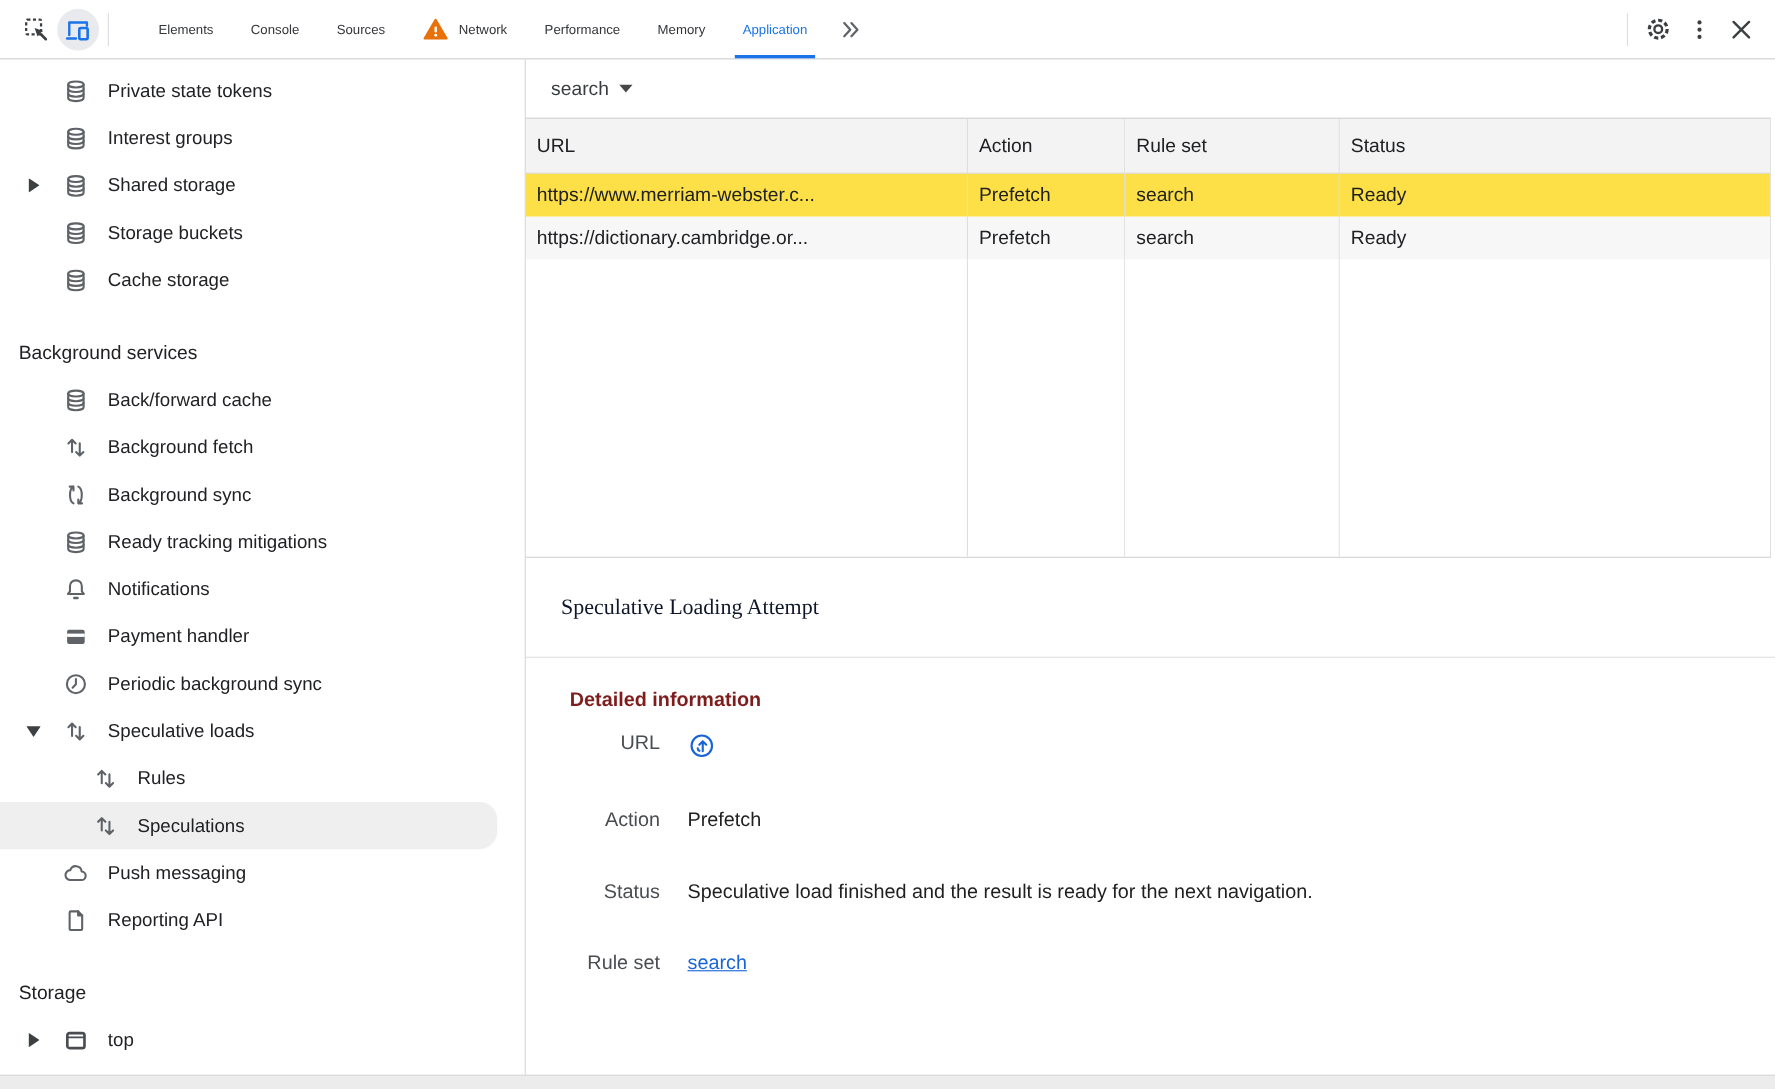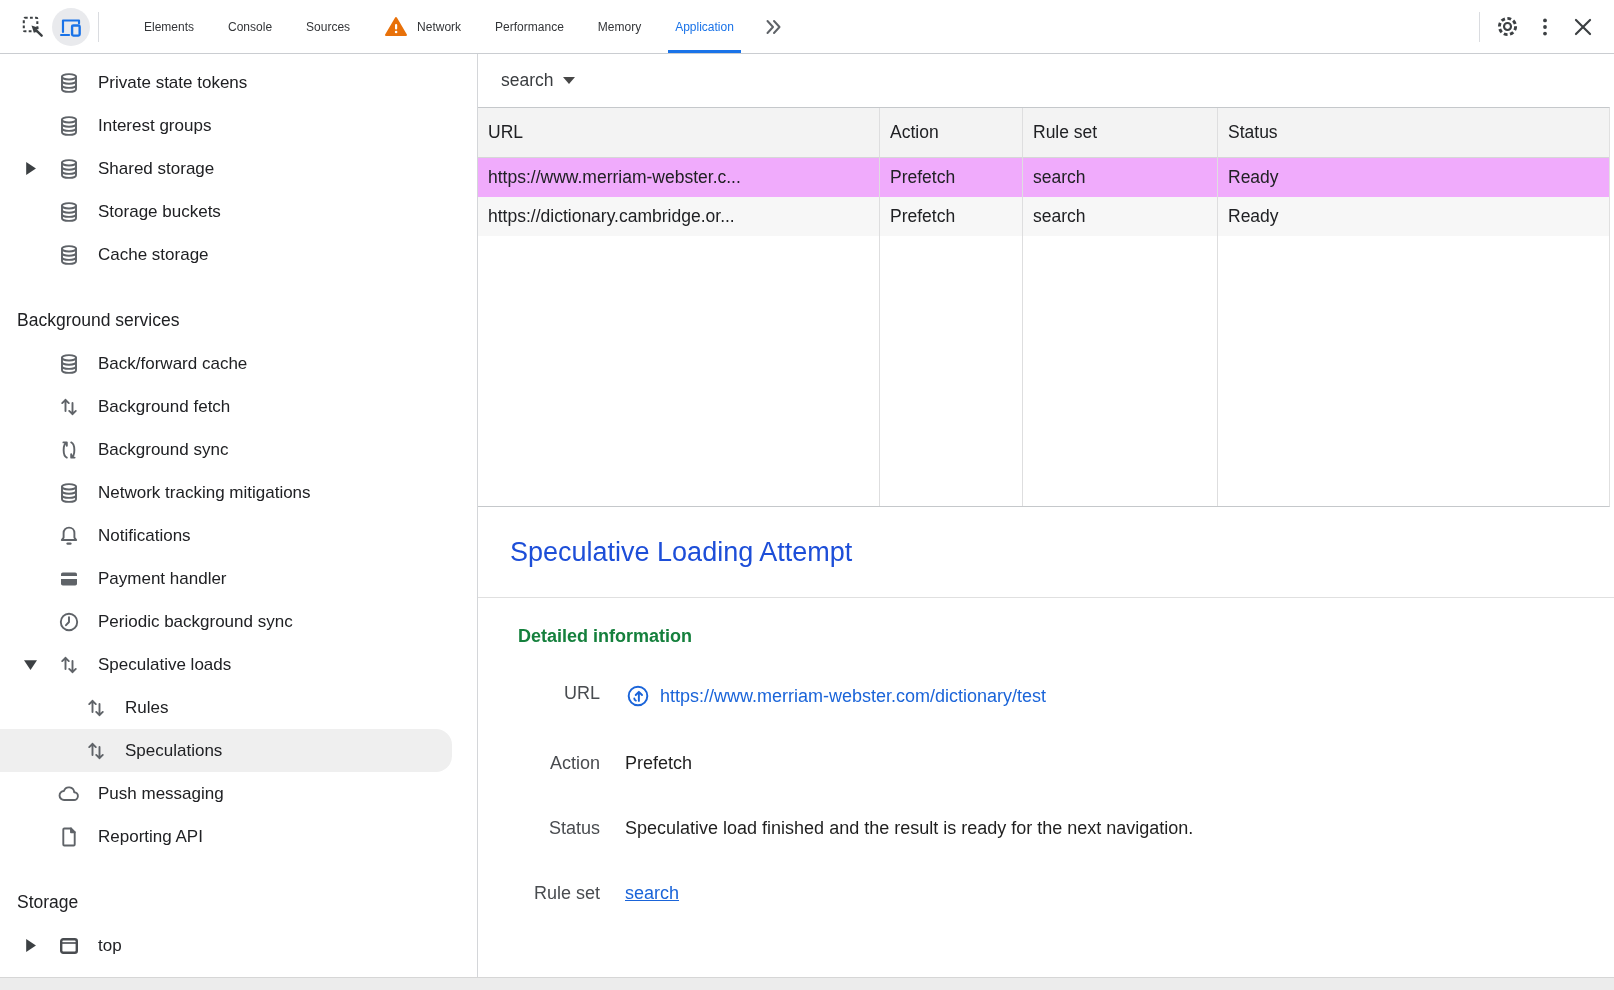--- a/index.html
+++ b/index.html
@@ -46,29 +46,29 @@
     border-top:7px solid #474747; }
 
   .grid { flex:none; height:400px; margin-right:4px; display:grid;
     grid-template-columns:402px 143px 195px 1fr; grid-template-rows:50px 39px 39px 1fr;
     border-top:1px solid #c5c8cb; border-bottom:1px solid #c5c8cb; border-right:1px solid #e0e0e0;
     font-size:17.5px; }
   .gcell { padding-left:10px; display:flex; align-items:center; border-right:1px solid #dededf;
     white-space:nowrap; overflow:hidden; }
   .gcell:nth-child(4n) { border-right:none; }
   .ghead { background:#f3f3f3; border-bottom:1px solid #d6d6d7; }
-  .grow1 { background:#f0abfc; cursor:pointer; }
+  .grow1 { background:#fde047; cursor:pointer; }
   .grow2 { background:#f7f7f7; cursor:pointer; }
   .gfill { background:#fff; }
 
   
   .attempt-title { height:91px; flex:none; display:flex; align-items:center; padding-left:32px;
-    font-size:27px; color:#1d4ed8; border-bottom:1px solid #e0e0e0; }
+    font-size:20px; color:#0f172a; border-bottom:1px solid #e0e0e0;font-family:Liberation Serif, serif; }
   .details { padding:28px 0 0 40px; }
-  .details h3 { font-size:18px; font-weight:bold; margin-bottom:36px; color:#15803d; }
+  .details h3 { font-size:18px; font-weight:bold; margin-bottom:18px; color:#7f1d1d; }
   .detail-row { display:flex; align-items:flex-start; margin-bottom:44px; font-size:18px; }
   .detail-label { width:82px; text-align:right; color:#494c50; flex:none; }
   .detail-value { margin-left:25px; display:flex; align-items:center; gap:9px; color:#1f1f1f; }
   a.blue-link { color:#1a64d9; text-decoration:none; cursor:pointer; }
   a.blue-link.underline { text-decoration:underline; }
 
   
   .bottom-strip { height:13px; background:#ececec; border-top:1px solid #d6d6d6; }
 </style>
 </head>
@@ -250,21 +250,21 @@
       <div class="side-row">
         <span class="arrow-slot"></span>
         <span class="side-icon">
           <svg width="24" height="24" viewBox="0 0 24 24" fill="none" stroke="#5f6368" stroke-width="1.9" stroke-linecap="round" stroke-linejoin="round">
             <ellipse cx="12" cy="5.8" rx="7" ry="2.7"></ellipse>
             <path d="M5 5.8v12.4c0 1.5 3.1 2.7 7 2.7s7-1.2 7-2.7V5.8"></path>
             <path d="M5 10c0 1.5 3.1 2.7 7 2.7s7-1.2 7-2.7"></path>
             <path d="M5 14.2c0 1.5 3.1 2.7 7 2.7s7-1.2 7-2.7"></path>
           </svg>
         </span>
-        <span class="side-label">Network tracking mitigations</span>
+        <span class="side-label">Ready tracking mitigations</span>
       </div>
       <div class="side-row">
         <span class="arrow-slot"></span>
         <span class="side-icon">
           <svg width="24" height="24" viewBox="0 0 24 24" fill="none" stroke="#5f6368" stroke-width="1.9" stroke-linecap="round" stroke-linejoin="round">
             <path d="M12 3.6c-3.2 0-5.4 2.3-5.4 5.4v4.6L4.8 16h14.4l-1.8-2.4V9c0-3.1-2.2-5.4-5.4-5.4z"></path>
             <path d="M10.6 19.6h2.8" stroke-width="2.4"></path>
           </svg>
         </span>
         <span class="side-label">Notifications</span>
@@ -390,21 +390,20 @@
       <div id="detail-rows">
           <div class="detail-row">
             <span class="detail-label">URL</span>
             <span class="detail-value">
               <span style="display: flex;">
                 <svg width="26" height="26" viewBox="0 0 24 24" fill="none" stroke="#1a64d9" stroke-width="1.8" stroke-linecap="round" stroke-linejoin="round">
                   <circle cx="12" cy="12" r="8.6"></circle>
                   <path d="M10 16.2c-.9-.4-1.4-1-1.4-2M12.8 16.5V8.2M12.8 8.2 9.9 11.1M12.8 8.2l2.9 2.9"></path>
                 </svg>
               </span>
-              <a class="blue-link">https://www.merriam-webster.com/dictionary/test</a>
             </span>
           </div>
           <div class="detail-row">
             <span class="detail-label">Action</span>
             <span class="detail-value">Prefetch</span>
           </div>
           <div class="detail-row">
             <span class="detail-label">Status</span>
             <span class="detail-value">Speculative load finished and the result is ready for the next navigation.</span>
           </div>

